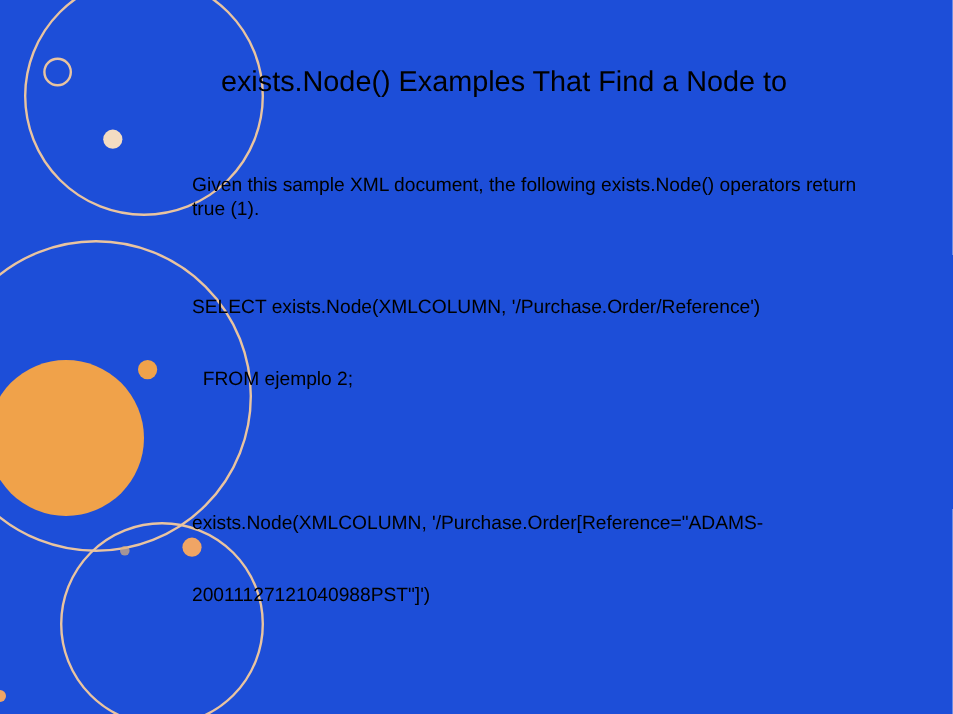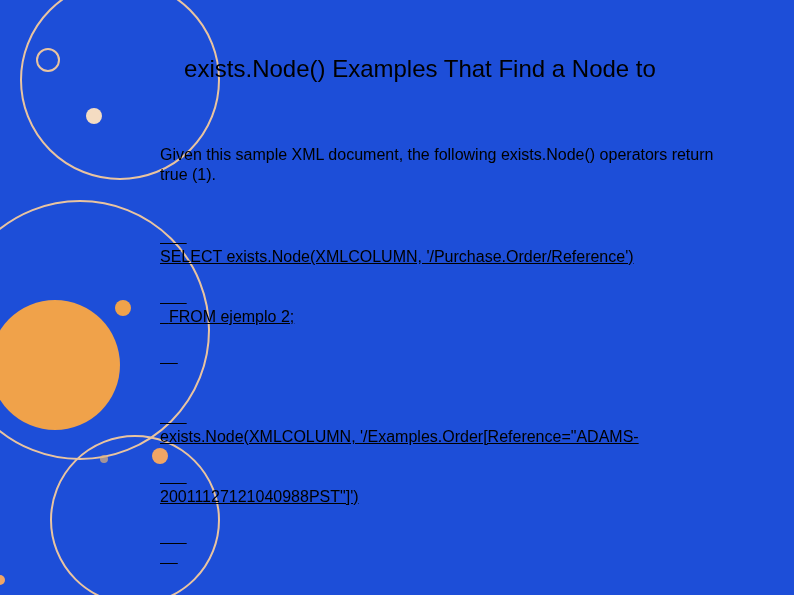--- a/index.html
+++ b/index.html
@@ -97,21 +97,20 @@
     font-size: 16px;
     line-height: 1.25;
   }
   .intro {
     margin-bottom: 22px;
   }
   .codeblock {
     margin-bottom: 20px;
     font-size: 16px;
     white-space: pre-wrap;
-    text-decoration: underline;
   }
 </style>
 </head>
 <body>
 
 <div class="slide">
 
   <div class="circ big-outline"></div>
   <div class="circ small-outline-top"></div>
   <div class="circ tiny-top"></div>
@@ -129,20 +128,20 @@
 
   <div class="body-area">
     <div class="intro">Given this sample XML document, the following exists.Node() operators return true (1).</div>
 
     <div class="codeblock">
       <div>SELECT exists.Node(XMLCOLUMN, '/Purchase.Order/Reference')</div>
       <div>  FROM ejemplo 2;</div>
     </div>
 
     <div class="codeblock">
-      <div>exists.Node(XMLCOLUMN, '/Examples.Order[Reference="ADAMS-</div>
+      <div>exists.Node(XMLCOLUMN, '/Purchase.Order[Reference="ADAMS-</div>
       <div>20011127121040988PST"]')</div>
       
     </div>
 
   </div>
 
 </div>
 
 </body></html>

